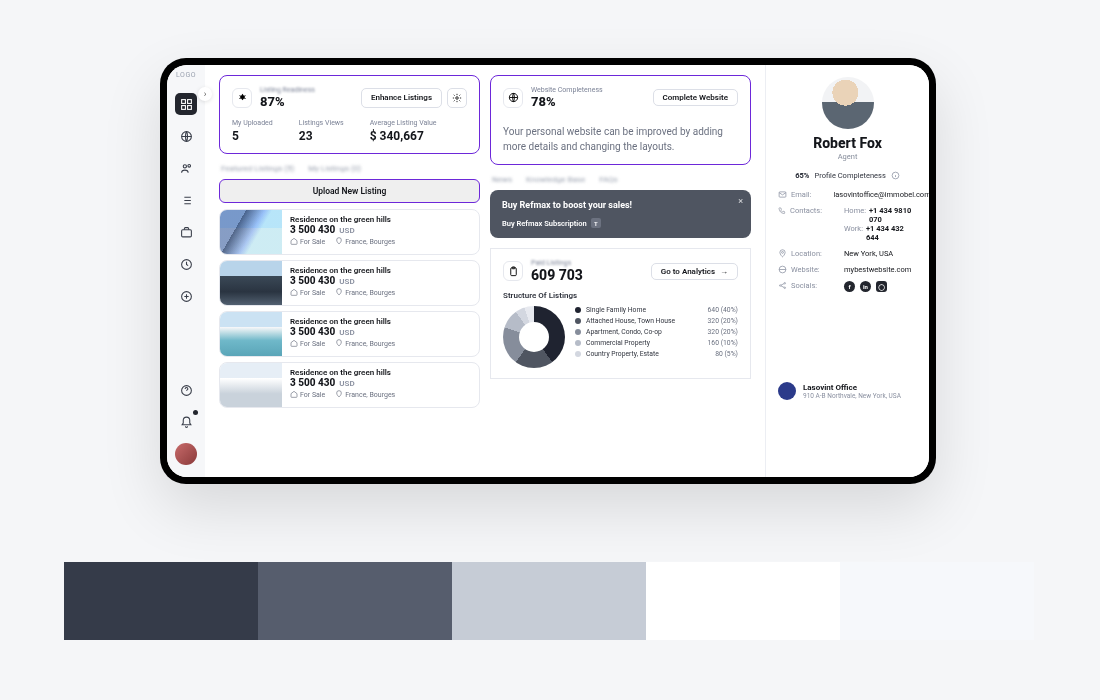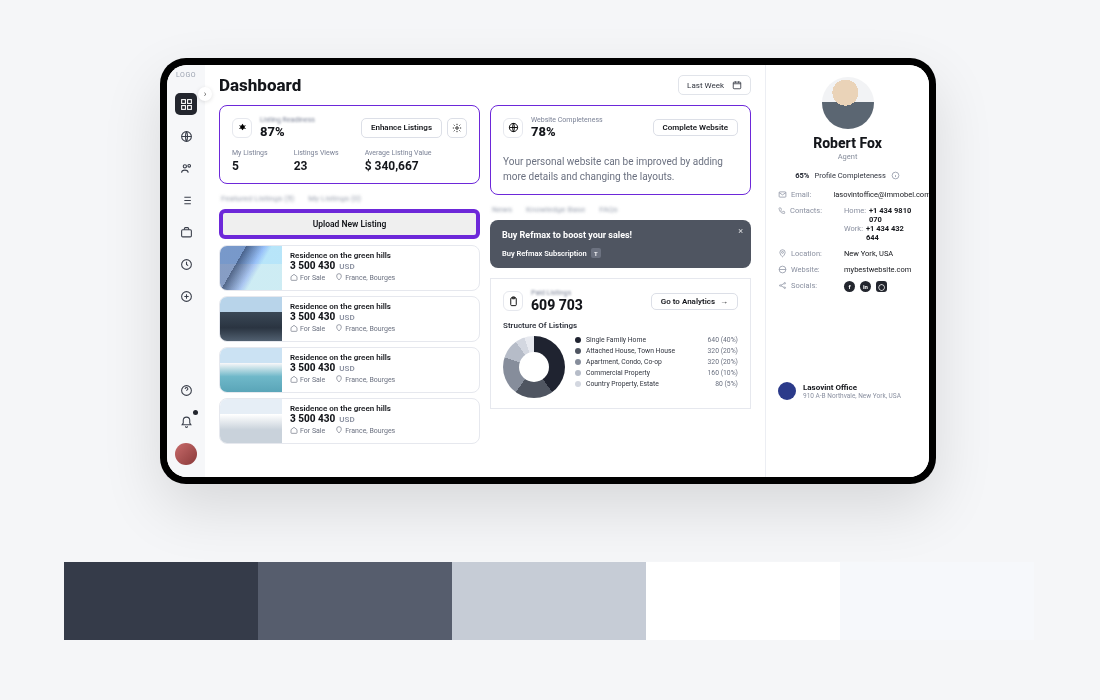--- a/index.html
+++ b/index.html
@@ -40,21 +40,21 @@
 .mval{font-size:13px;font-weight:800;color:#14161b}
 .btn{border:1px solid #dcdfe7;border-radius:5px;background:#fff;padding:3px 9px;font-size:8px;color:#14161b;font-weight:600;display:flex;align-items:center;gap:5px}
 .sq{width:20px;height:20px;border:1px solid #dcdfe7;border-radius:5px;display:flex;align-items:center;justify-content:center}
 .sq svg{width:10px;height:10px}
 .stats{display:flex;gap:26px;margin-top:10px}
 .stat .sl{font-size:7px;color:#7c8397;margin-bottom:2px}
 .stat .sv{font-size:12px;font-weight:700;color:#14161b}
 .hint{font-size:10px;color:#6b7180;line-height:1.5;margin-top:15px}
 
 .tabs{display:flex;gap:14px;font-size:8px;color:#9aa1af;filter:blur(1.6px);margin:0 0 6px 2px}
-.newbtn{width:100%;border:4px solid #6d28d9;border-radius:6px;padding:6px;text-align:center;font-size:8.5px;font-weight:600;color:#14161b;margin-bottom:6px}
+.newbtn{width:100%;border:1px solid #6d28d9;border-radius:6px;padding:6px;text-align:center;font-size:8.5px;font-weight:600;color:#14161b;margin-bottom:6px}
 
 .listing{display:flex;gap:8px;border:1px solid #e6e8ee;border-radius:8px;overflow:hidden;margin-bottom:5px}
 .lthumb{width:62px;height:44px;flex:none}
 .lthumb.a{background:linear-gradient(180deg,#cfe5f8 40%,#fff 40%,#e8ecf1 40%),linear-gradient(120deg,#4a5568 30%,#2d3748 30%,#718096 60%);background-blend-mode:overlay}
 .lthumb.b{background:linear-gradient(180deg,#b8d4ea 35%,#3a4856 35%,#2a3441 70%,#516070)}
 .lthumb.c{background:linear-gradient(180deg,#cbe2f3 35%,#f5f6f8 35%,#6fb8c9 65%,#5aa5b8)}
 .lthumb.d{background:linear-gradient(180deg,#e6eef6 35%,#fff 35%,#c9d2db 70%)}
 .lbody{padding:5px 6px 0 0;flex:1}
 .ltitle{font-size:8px;font-weight:600;color:#14161b}
 .lprice{font-size:10px;font-weight:800;color:#14161b}
@@ -183,30 +183,20 @@
               <svg viewBox="0 0 24 24" fill="none" stroke="currentColor" stroke-width="2">
                 <path d="M6 8a6 6 0 1112 0v5l2 3H4l2-3zM10 19a2 2 0 004 0"></path>
               </svg>
               <span class="badge-dot"></span>
             </div>
     <div class="avatar-s"></div>
   </div>
 </div>
 
 <div class="main">
-  <div class="titlebar">
-    <h1>Dashboard</h1>
-    <div class="lastweek">
-      <span>Last Week</span>
-      <svg viewBox="0 0 24 24" fill="none" stroke="currentColor" stroke-width="2">
-                <rect x="3" y="5" width="18" height="16" rx="2"></rect>
-                <path d="M3 9h18M8 3v4M16 3v4"></path>
-              </svg>
-    </div>
-  </div>
 
   <div class="two-col">
     <div class="col">
       <div class="card">
         <div class="head">
           <div class="metric">
             <div class="mic">
                       <svg viewBox="0 0 24 24" fill="currentColor">
                         <path d="M12 4l-3 4-5-1 4 4-4 4 5-1 3 4 3-4 5 1-4-4 4-4-5 1z"></path>
                       </svg>
@@ -221,21 +211,21 @@
             <div class="sq">
                       <svg viewBox="0 0 24 24" fill="none" stroke="currentColor" stroke-width="2">
                         <circle cx="12" cy="12" r="3"></circle>
                         <path d="M12 2v3M12 19v3M4.2 4.2l2.1 2.1M17.7 17.7l2.1 2.1M2 12h3M19 12h3M4.2 19.8l2.1-2.1M17.7 6.3l2.1-2.1"></path>
                       </svg>
                     </div>
           </div>
         </div>
         <div class="stats" id="lstats">
                   <div class="stat">
-                    <div class="sl">My Listings</div>
+                    <div class="sl">My Uploaded</div>
                     <div class="sv">5</div>
                   </div>
                   <div class="stat">
                     <div class="sl">Listings Views</div>
                     <div class="sv">23</div>
                   </div>
                   <div class="stat">
                     <div class="sl">Average Listing Value</div>
                     <div class="sv">$ 340,667</div>
                   </div>

